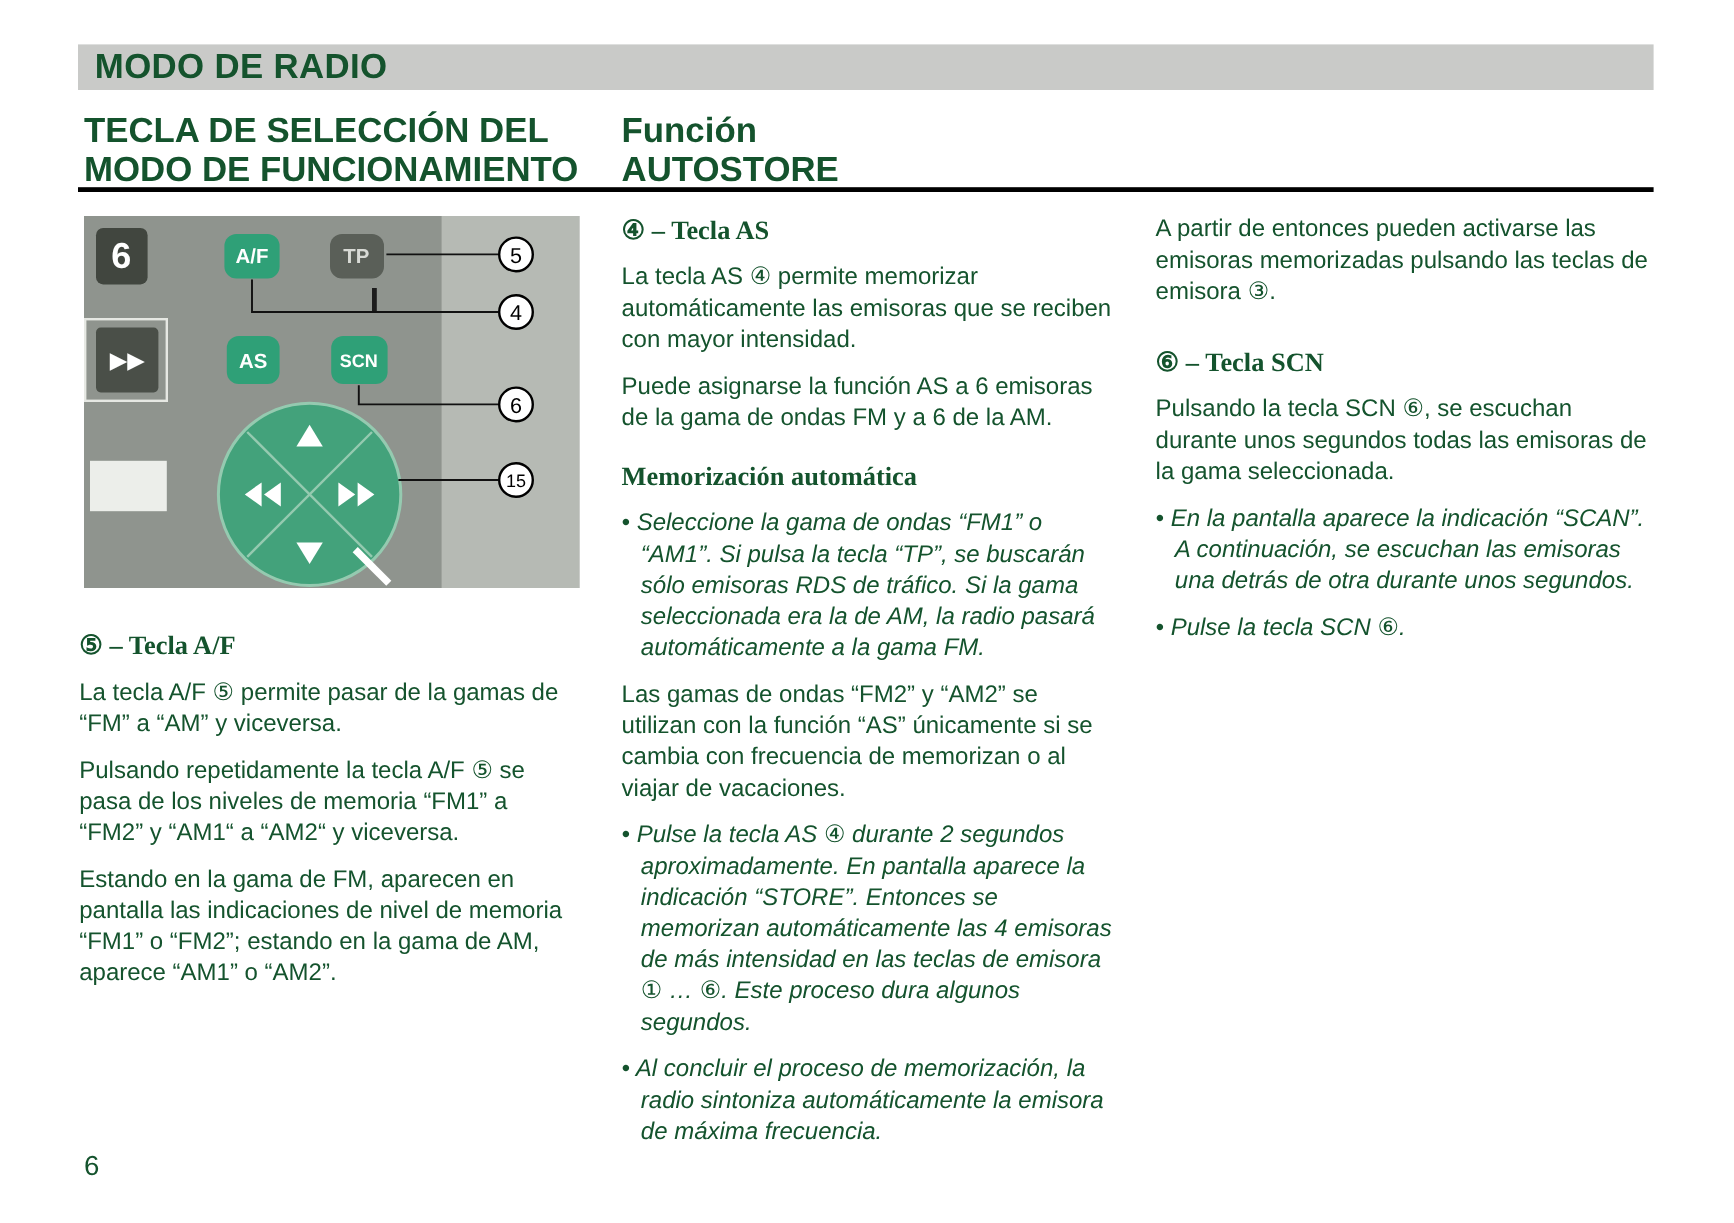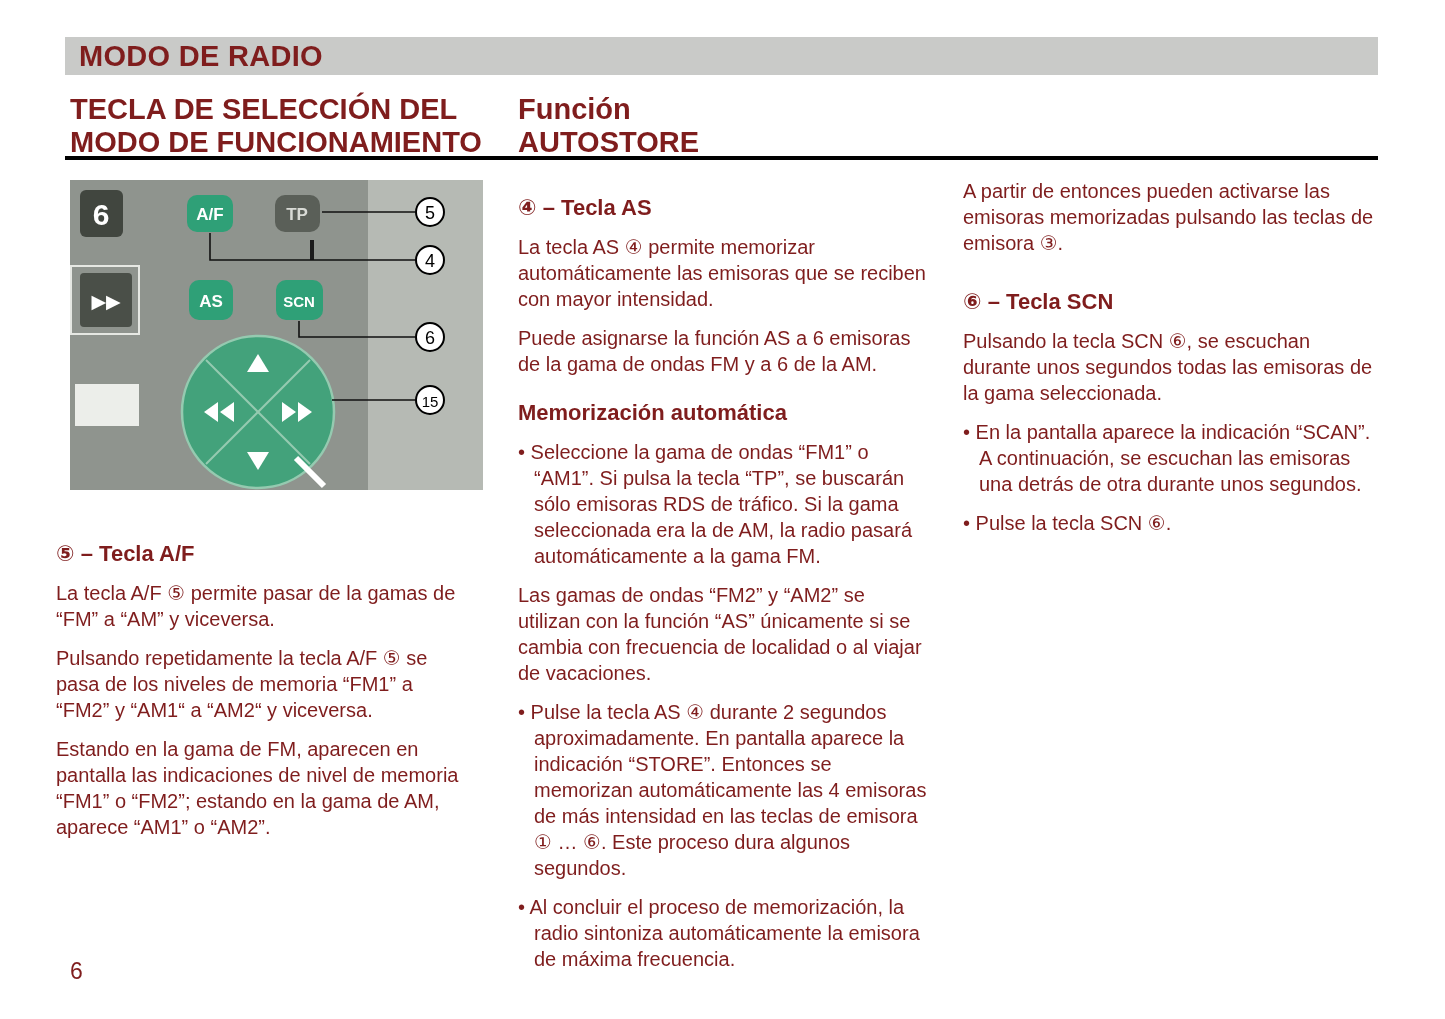--- a/index.html
+++ b/index.html
@@ -1,44 +1,44 @@
 <!DOCTYPE html>
 <html><head>
 <meta charset="utf-8">
 <style>
   html,body { margin:0; padding:0; background:#ffffff; }
   .page {
     position:relative; width:1445px; height:1019px; overflow:hidden;
-    background:#ffffff; color:#7f1d1d;
+    background:#ffffff; color:#14532d;
     font-family:"Liberation Sans","DejaVu Sans",sans-serif;
   }
   .header-bar {
     position:absolute; left:65px; top:37px; width:1313px; height:38px;
     background:#c9cac8; display:flex; align-items:center;
     padding-left:14px; box-sizing:border-box;
     font-size:29px; font-weight:bold; letter-spacing:0.3px;
   }
   .title {
     position:absolute; top:93px; font-size:29px; font-weight:bold; line-height:33px;
   }
   .title-left { left:70px; }
   .title-mid  { left:518px; }
   .rule {
     position:absolute; left:65px; top:156px; width:1313px; height:4px; background:#000;
   }
   .illustration { position:absolute; left:70px; top:180px; width:413px; height:310px; }
   .col { position:absolute; font-size:20px; line-height:26px; }
-  .col1 { left:56px;  top:524px; width:412px; }
+  .col1 { left:66px;  top:524px; width:412px; }
   .col2 { left:518px; top:178px; width:418px; }
   .col3 { left:963px; top:178px; width:418px; }
-  .section-heading { font-size:22px; font-weight:bold; margin:16px 0 12px 0; line-height:28px; }
+  .section-heading { font-size:22px; font-weight:bold; margin:0 0 12px 0; line-height:28px;font-family:Liberation Serif, serif; }
   .subheading { margin-top:22px; }
   .heading-gap { margin-top:32px; }
   .col p { margin:0 6px 13px 0; }
-  .bullet { padding-left:16px; text-indent:-16px; margin:0 0 13px 0; }
+  .bullet { padding-left:16px; text-indent:-16px; margin:0 0 13px 0;font-style:italic; }
   .pre { white-space:pre-line; }
   .page-number { position:absolute; left:70px; top:958px; font-size:23px; }
   svg text { user-select:none; }
 </style>
 </head>
 <body>
 
 <div class="page">
 
   <div class="header-bar">
@@ -144,21 +144,21 @@
     <p>Pulsando repetidamente la tecla A/F ⑤ se pasa de los niveles de memoria “FM1” a “FM2” y “AM1“ a “AM2“ y viceversa.</p>
     <p>Estando en la gama de FM, aparecen en pantalla las indicaciones de nivel de memoria “FM1” o “FM2”; estando en la gama de AM, aparece “AM1” o “AM2”.</p>
   </div>
 
   <div class="col col2">
     <div class="section-heading">④ – Tecla AS</div>
     <p>La tecla AS ④ permite memorizar automáticamente las emisoras que se reciben con mayor intensidad.</p>
     <p>Puede asignarse la función AS a 6 emisoras de la gama de ondas FM y a 6 de la AM.</p>
     <div class="section-heading subheading">Memorización automática</div>
     <p class="bullet">• Seleccione la gama de ondas “FM1” o “AM1”. Si pulsa la tecla “TP”, se buscarán sólo emisoras RDS de tráfico. Si la gama seleccionada era la de AM, la radio pasará automáticamente a la gama FM.</p>
-    <p>Las gamas de ondas “FM2” y “AM2” se utilizan con la función “AS” únicamente si se cambia con frecuencia de localidad o al viajar de vacaciones.</p>
+    <p>Las gamas de ondas “FM2” y “AM2” se utilizan con la función “AS” únicamente si se cambia con frecuencia de memorizan o al viajar de vacaciones.</p>
     <p class="bullet">• Pulse la tecla AS ④ durante 2 segundos aproximadamente. En pantalla aparece la indicación “STORE”. Entonces se memorizan automáticamente las 4 emisoras de más intensidad en las teclas de emisora ① … ⑥. Este proceso dura algunos segundos.</p>
     <p class="bullet">• Al concluir el proceso de memorización, la radio sintoniza automáticamente la emisora de máxima frecuencia.</p>
   </div>
 
   <div class="col col3">
     <p>A partir de entonces pueden activarse las emisoras memorizadas pulsando las teclas de emisora ③.</p>
     <div class="section-heading heading-gap">⑥ – Tecla SCN</div>
     <p>Pulsando la tecla SCN ⑥, se escuchan durante unos segundos todas las emisoras de la gama seleccionada.</p>
     <p class="bullet pre">• En la pantalla aparece la indicación “SCAN”.
 A continuación, se escuchan las emisoras una detrás de otra durante unos segundos.</p>

